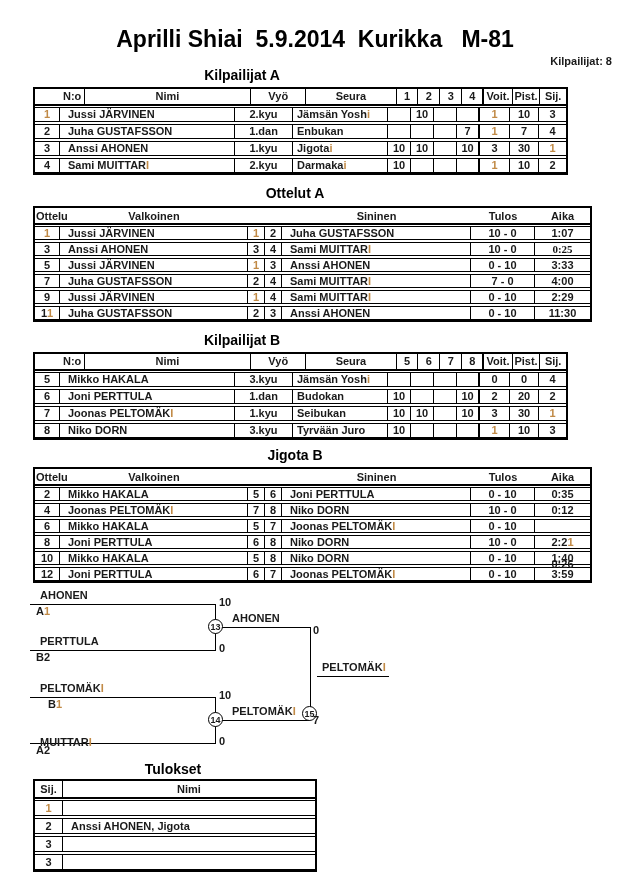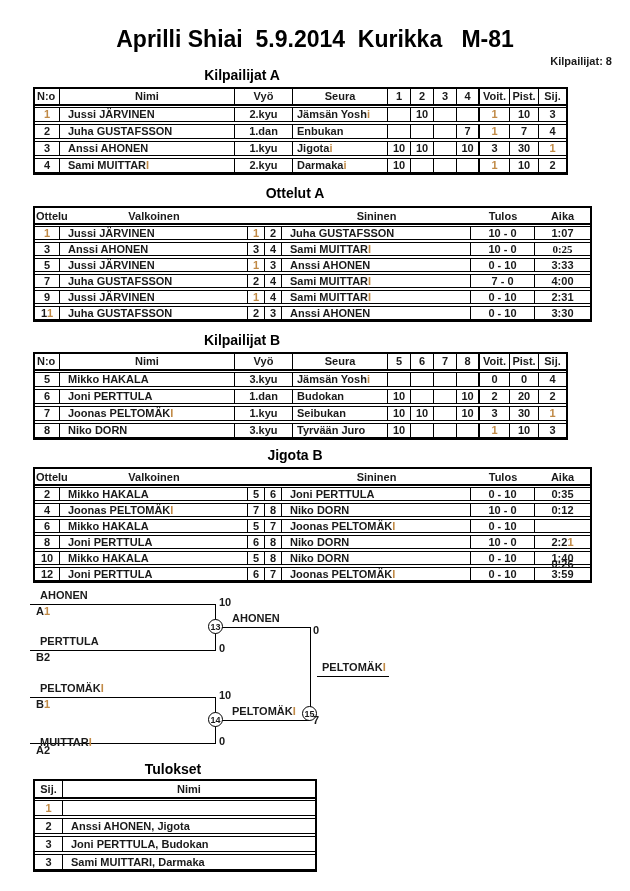--- a/index.html
+++ b/index.html
@@ -21,21 +21,21 @@
   .trow{display:flex;height:15px;border-top:1px solid #000;border-bottom:1px solid #000;
         box-sizing:border-box;margin-bottom:2px;}
   .trow:last-child{margin-bottom:0;}
   .ot .trow{height:14px;}
   .tt .trow{height:16px;}
   .cell{display:flex;align-items:center;justify-content:center;font-size:11px;font-weight:bold;
         height:100%;box-sizing:border-box;line-height:11px;white-space:nowrap;overflow:visible;}
   .v1{border-right:1px solid #000;}
   .v2{border-right:2px solid #000;}
   .lft{justify-content:flex-start;}
-  .p2{padding-left:2px;}
+  .p2{padding-left:2px;margin-left:26px;}
   .p4{padding-left:4px;}
   .p8{padding-left:8px;}
   .ft{color:#c18a46;}
   #bracket{position:absolute;left:0;top:585px;width:630px;height:175px;}
   .bl-h{position:absolute;border-top:1px solid #000;height:0;}
   .bl-v{position:absolute;border-left:1px solid #000;width:0;}
   .bcirc{position:absolute;width:15px;height:15px;border:1px solid #000;border-radius:50%;
          background:#fff;display:flex;align-items:center;justify-content:center;
          font-size:9px;font-weight:bold;box-sizing:border-box;}
   .blbl{position:absolute;font-size:11px;font-weight:bold;white-space:nowrap;line-height:11px;}
@@ -182,30 +182,30 @@
         </div>
         <div class="trow">
           <div class="cell v1" style="width: 25px;">9</div>
           <div class="cell v1 lft p8" style="width: 188px;">Jussi JÄRVINEN</div>
           <div class="cell v1" style="width: 17px;">
             <span class="ft">1</span>
           </div>
           <div class="cell v1" style="width: 17px;">4</div>
           <div class="cell v1 lft p8" style="width: 189px;">Sami MUITTAR<span class="ft">I</span></div>
           <div class="cell v1" style="width: 64px;">0 - 10</div>
-          <div class="cell" style="width: 55px;">2:31</div>
+          <div class="cell" style="width: 55px;">2:29</div>
         </div>
         <div class="trow">
           <div class="cell v1" style="width: 25px;">1<span class="ft">1</span></div>
           <div class="cell v1 lft p8" style="width: 188px;">Juha GUSTAFSSON</div>
           <div class="cell v1" style="width: 17px;">2</div>
           <div class="cell v1" style="width: 17px;">3</div>
           <div class="cell v1 lft p8" style="width: 189px;">Anssi AHONEN</div>
           <div class="cell v1" style="width: 64px;">0 - 10</div>
-          <div class="cell" style="width: 55px;">3:30</div>
+          <div class="cell" style="width: 55px;">11:30</div>
         </div>
       </div>
     </div>
 
   <div class="shead" style="left:142px;top:332px;">Kilpailijat B</div>
   <div class="tbl" style="left:33px;top:352px;width:535px;" id="tableB">
       <div class="hdr">
         <div class="hc v1 lft p2" style="width: 25px;">N:o</div>
         <div class="hc v1" style="width: 175px;">Nimi</div>
         <div class="hc v1" style="width: 58px;">Vyö</div>
@@ -363,21 +363,21 @@
       <div class="blbl" style="left: 40px; top: 5px;">AHONEN</div>
       <div class="blbl" style="left: 36px; top: 21px;">A<span class="ft">1</span></div>
       <div class="blbl" style="left: 219px; top: 12px;">10</div>
       <div class="blbl" style="left: 40px; top: 51px;">PERTTULA</div>
       <div class="blbl" style="left: 36px; top: 67px;">B2</div>
       <div class="blbl" style="left: 219px; top: 58px;">0</div>
       <div class="blbl" style="left: 232px; top: 28px;">AHONEN</div>
       <div class="blbl" style="left: 313px; top: 40px;">0</div>
       <div class="blbl" style="left: 322px; top: 77px;">PELTOMÄK<span class="ft">I</span></div>
       <div class="blbl" style="left: 40px; top: 98px;">PELTOMÄK<span class="ft">I</span></div>
-      <div class="blbl" style="left: 36px; top: 114px;">B<span class="ft">1</span></div>
+      <div class="blbl" style="left: 48px; top: 114px;">B<span class="ft">1</span></div>
       <div class="blbl" style="left: 219px; top: 105px;">10</div>
       <div class="blbl" style="left: 40px; top: 144px; margin-top: 8px;">MUITTAR<span class="ft">I</span></div>
       <div class="blbl" style="left: 36px; top: 160px;">A2</div>
       <div class="blbl" style="left: 219px; top: 151px;">0</div>
       <div class="blbl" style="left: 232px; top: 121px;">PELTOMÄK<span class="ft">I</span></div>
       <div class="blbl" style="left: 313px; top: 130px;">7</div>
     </div>
 
   <div class="shead" style="left:73px;top:761px;">Tulokset</div>
   <div class="tbl tt" style="left:33px;top:779px;width:284px;" id="tableT">
@@ -390,21 +390,19 @@
           <div class="cell v1" style="width: 28px;">
             <span class="ft">1</span>
           </div>
         </div>
         <div class="trow">
           <div class="cell v1" style="width: 28px;">2</div>
           <div class="cell lft p8" style="width: 252px;">Anssi AHONEN, Jigota</div>
         </div>
         <div class="trow">
           <div class="cell v1" style="width: 28px;">3</div>
-          <div class="cell lft p8" style="width: 252px;">Joni PERTTULA, Budokan</div>
         </div>
         <div class="trow">
           <div class="cell v1" style="width: 28px;">3</div>
-          <div class="cell lft p8" style="width: 252px;">Sami MUITTARI, Darmaka</div>
         </div>
       </div>
     </div>
 </div>
 
 </body></html>

